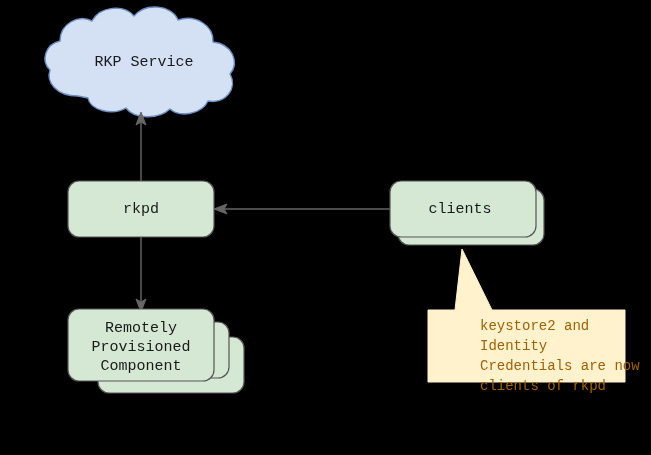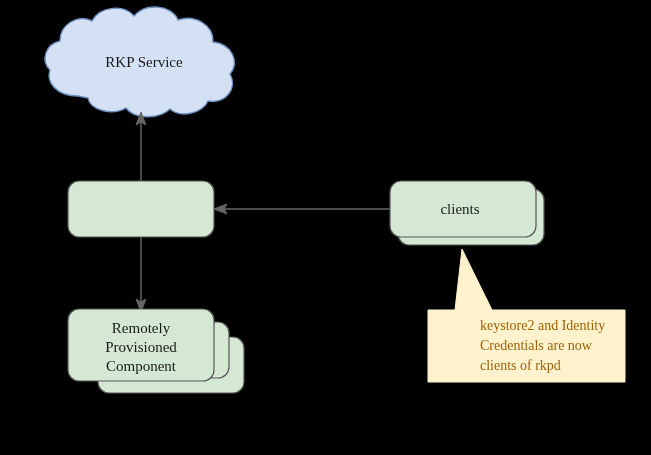--- a/index.html
+++ b/index.html
@@ -6,21 +6,21 @@
     margin: 0;
     padding: 0;
     background: #000000;
   }
   #canvas {
     position: relative;
     width: 651px;
     height: 455px;
     background: #000000;
     overflow: hidden;
-    font-family: Liberation Serif, serif;
+    font-family: Liberation Mono, monospace;
   }
   svg.layer {
     position: absolute;
     left: 0;
     top: 0;
     width: 651px;
     height: 455px;
   }
   .node-label {
     position: absolute;
@@ -141,20 +141,21 @@
     </g>
 
     <g>
       <rect x="68" y="309" width="146" height="72" rx="11" ry="11" fill="#d5e8d4" stroke="#555555" stroke-width="1.2"></rect>
     </g>
 
   </svg>
 
   <div class="node-label" id="cloud-label">RKP Service</div>
 
+  <div class="node-label" id="rkpd-label">rkpd</div>
 
   <div class="node-label" id="clients-label">clients</div>
 
   <div class="node-label" id="rpc-label">Remotely
 Provisioned
 Component</div>
 
   <div id="note-text">keystore2 and Identity
 Credentials are now
 clients of rkpd</div>

